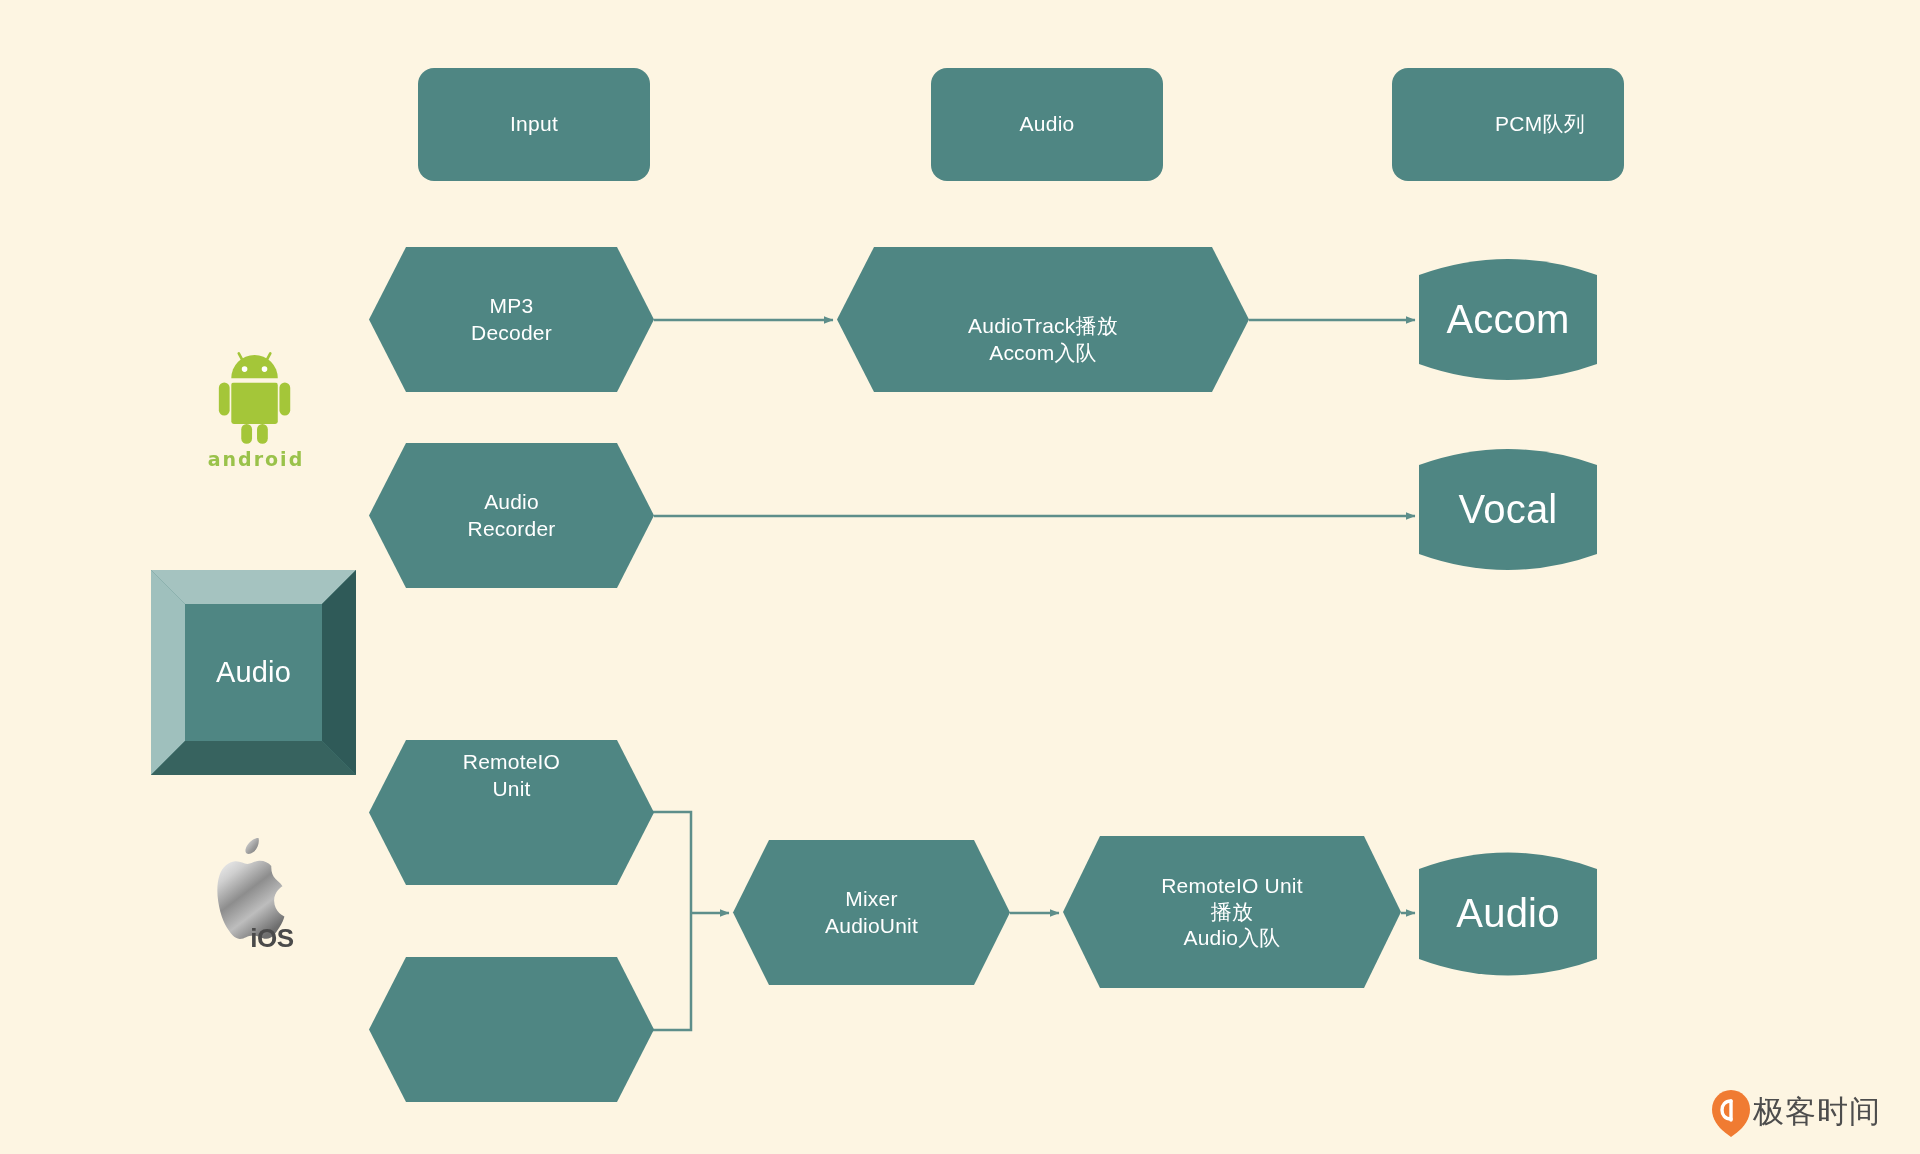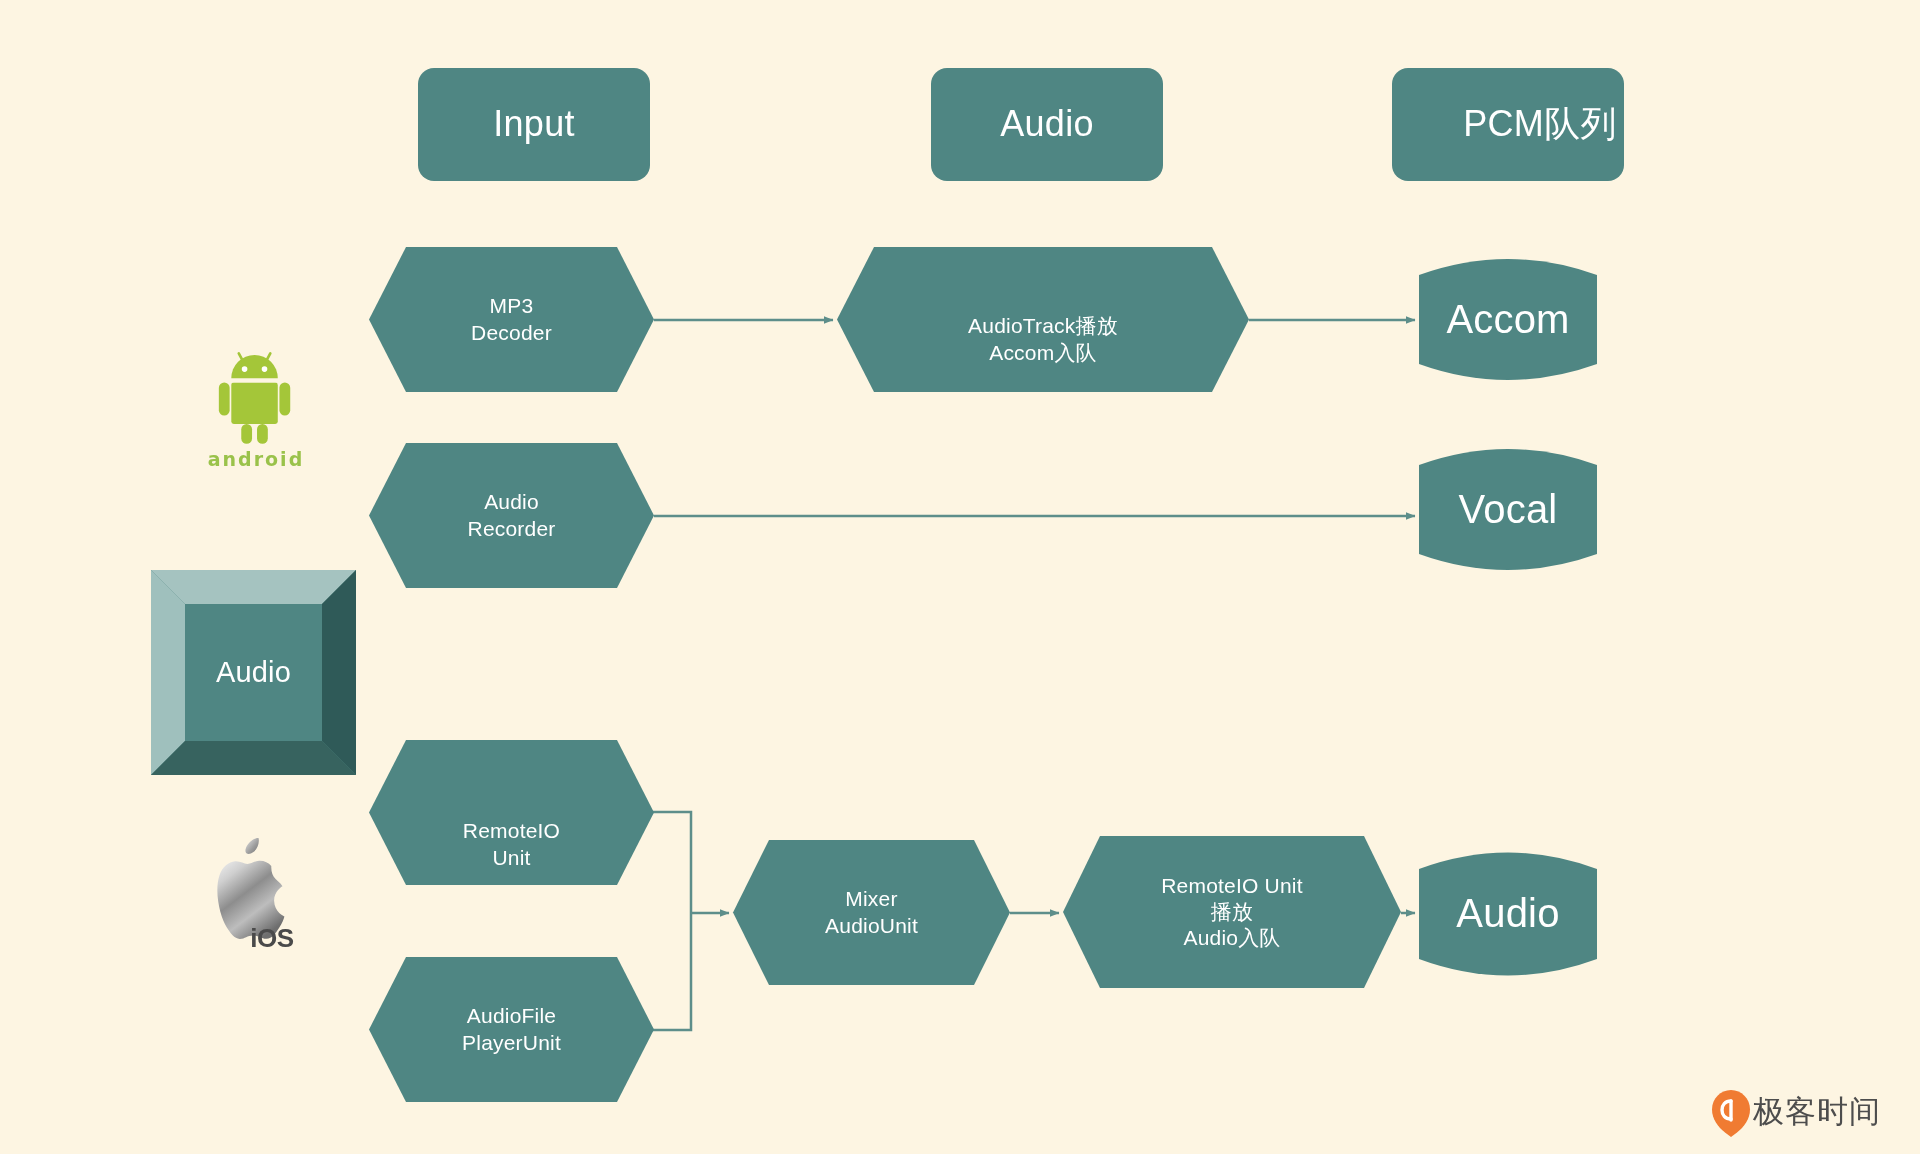--- a/index.html
+++ b/index.html
@@ -26,21 +26,21 @@
     display: flex;
     align-items: center;
     justify-content: center;
     text-align: center;
     color: #ffffff;
     font-weight: 400;
     line-height: 1.24;
     pointer-events: none;
     white-space: pre-line;
   }
-  .hdr-label { font-size: 36px; letter-spacing: .3px; text-align: center; }
+  .hdr-label { font-size: 21px; letter-spacing: .3px; text-align: center; }
   .hex-label { font-size: 21px; letter-spacing: .2px; }
   .cyl-label { font-size: 40px; letter-spacing: .2px; }
   .bevel-label { font-size: 29px; letter-spacing: .2px; }
 
   .logo-box {
     position: absolute;
     background: #ffffff;
     display: flex;
     flex-direction: column;
     align-items: center;
@@ -188,24 +188,22 @@
   <div class="node-label hdr-label" style="left:1424px;top:68px;width:232px;height:113px;">PCM队列</div>
 
   <div class="node-label bevel-label" style="left:185px;top:604px;width:137px;height:137px;">Audio</div>
 
   <div class="node-label hex-label" style="left:369px;top:247px;width:285px;height:145px;">MP3
 Decoder</div>
   <div class="node-label hex-label" style="left:837px;top:247px;width:412px;height:145px;margin-top:20px;">AudioTrack播放
 Accom入队</div>
   <div class="node-label hex-label" style="left:369px;top:443px;width:285px;height:145px;">Audio
 Recorder</div>
-  <div class="node-label hex-label" style="left:369px;top:772px;width:285px;height:145px;">RemoteIO
+  <div class="node-label hex-label" style="left:369px;top:703px;width:285px;height:145px;">RemoteIO
 Unit</div>
-  <div class="node-label hex-label" style="left:369px;top:957px;width:285px;height:145px;">AudioFile
-PlayerUnit</div>
   <div class="node-label hex-label" style="left:733px;top:840px;width:277px;height:145px;">Mixer
 AudioUnit</div>
   <div class="node-label hex-label" style="left:1063px;top:836px;width:338px;height:152px;">RemoteIO Unit
 播放
 Audio入队</div>
 
   <div class="node-label cyl-label" style="left:1419px;top:247px;width:178px;height:145px;">Accom</div>
   <div class="node-label cyl-label" style="left:1419px;top:437px;width:178px;height:145px;">Vocal</div>
   <div class="node-label cyl-label" style="left:1419px;top:840px;width:178px;height:148px;">Audio</div>
 

